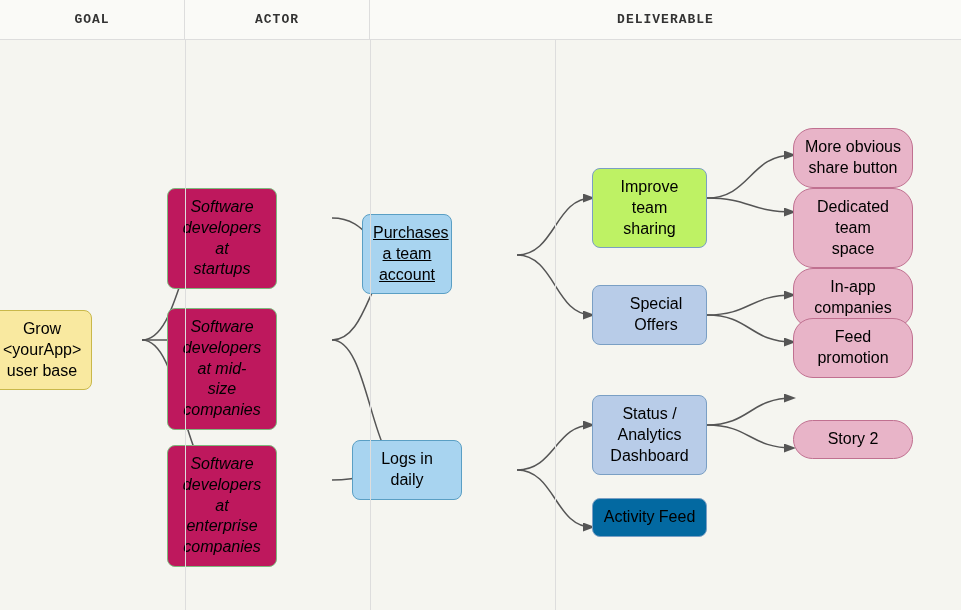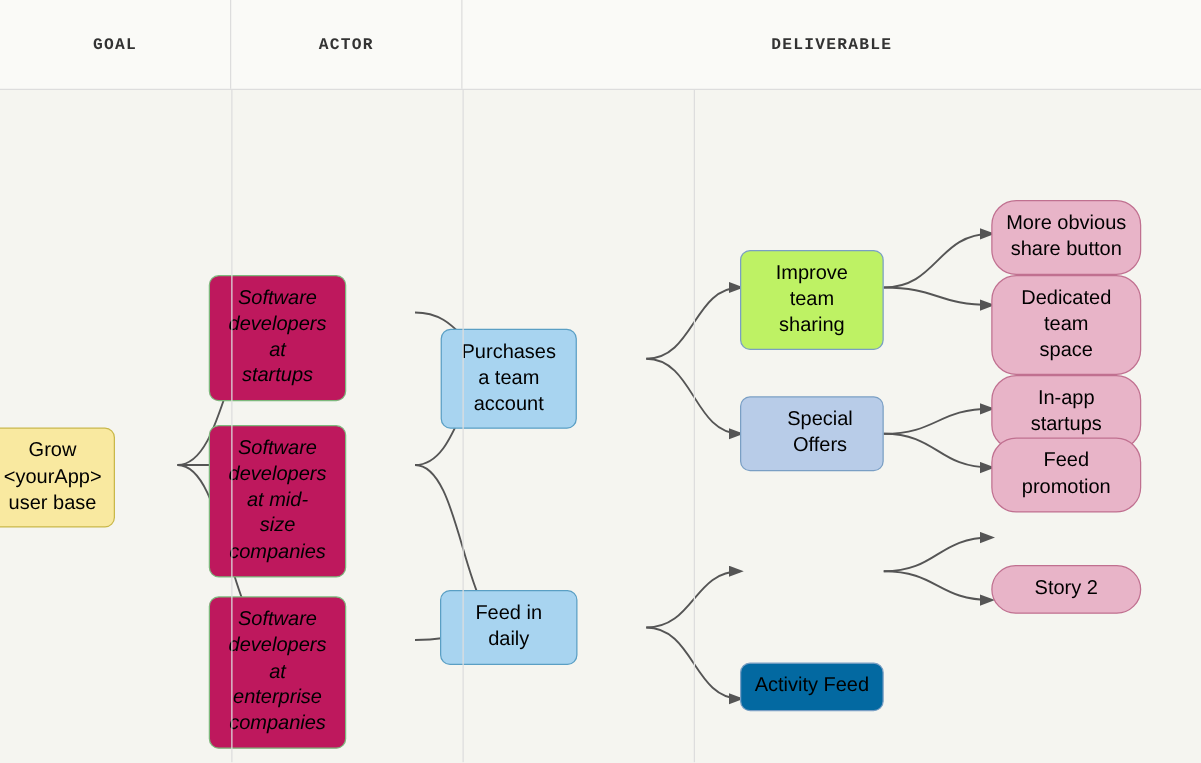--- a/index.html
+++ b/index.html
@@ -86,21 +86,21 @@
       background: #fafaf7;
     }
 
     .header-cell {
       text-align: center;
       font-family: 'Courier New', monospace;
       font-weight: bold;
       font-size: 13px;
       letter-spacing: 1px;
       color: #333;
-      padding: 28px 0;
+      padding: 12px 0;
       border-right: 1px solid #ddd;
     }
 
     .h-goal { width: 185px; }
     .h-actor { width: 185px; }
     .h-impact { width: 185px; }
     .h-deliverable { flex: 1; border-right: none; }
   </style>
 </head>
 <body>
@@ -155,45 +155,48 @@
   <div class="node node-actor" style="left:222px; top:148px; width:110px;">
     <span>Software<br>developers at<br>startups</span>
   </div>
   <div class="node node-actor" style="left:222px; top:268px; width:110px;">
     <span>Software<br>developers at mid-<br>size companies</span>
   </div>
   <div class="node node-actor" style="left:222px; top:405px; width:110px;">
     <span>Software<br>developers at<br>enterprise<br>companies</span>
   </div>
 
-  <div class="node node-impact" style="left:407px; top:191px; width:109px;">
+  <div class="node node-impact" style="left:407px; top:174px; width:90px;text-decoration:underline;">
     <span>Purchases a team<br>account</span>
   </div>
   <div class="node node-impact" style="left:407px; top:400px; width:110px;">
-    <span>Feed in daily</span>
+    <span>Logs in daily</span>
   </div>
 
   <div class="node node-impact-sub" style="left:592px; top:128px; width:115px; background:#bef264; border-color:#7a9fc4; border-radius:8px;">
     <span>Improve team<br>sharing</span>
   </div>
   <div class="node node-impact-sub" style="left:592px; top:245px; width:115px; background:#b8cce8; border-color:#7a9fc4; border-radius:8px;padding-left:23px;">
     <span>Special Offers</span>
   </div>
+  <div class="node node-impact-sub" style="left:592px; top:355px; width:115px; background:#b8cce8; border-color:#7a9fc4; border-radius:8px;">
+    <span>Status / Analytics<br>Dashboard</span>
+  </div>
   <div class="node node-impact-sub" style="left:592px; top:458px; width:115px; background:#0369a1; border-color:#7a9fc4; border-radius:8px;">
     <span>Activity Feed</span>
   </div>
 
   <div class="node node-deliverable-pink" style="left:793px; top:88px; width:120px;">
     <span>More obvious<br>share button</span>
   </div>
   <div class="node node-deliverable-pink" style="left:793px; top:148px; width:120px;">
     <span>Dedicated team<br>space</span>
   </div>
   <div class="node node-deliverable-pink" style="left:793px; top:228px; width:120px;">
-    <span>In-app startups</span>
+    <span>In-app companies</span>
   </div>
   <div class="node node-deliverable-pink" style="left:793px; top:278px; width:120px;">
     <span>Feed promotion</span>
   </div>
   <div class="node node-deliverable-pink" style="left:793px; top:380px; width:120px;">
     <span>Story 2</span>
   </div>
 
   <div style="position:absolute; left:185px; top:0; width:1px; height:100%; background:#ddd;"></div>
   <div style="position:absolute; left:370px; top:0; width:1px; height:100%; background:#ddd;"></div>

